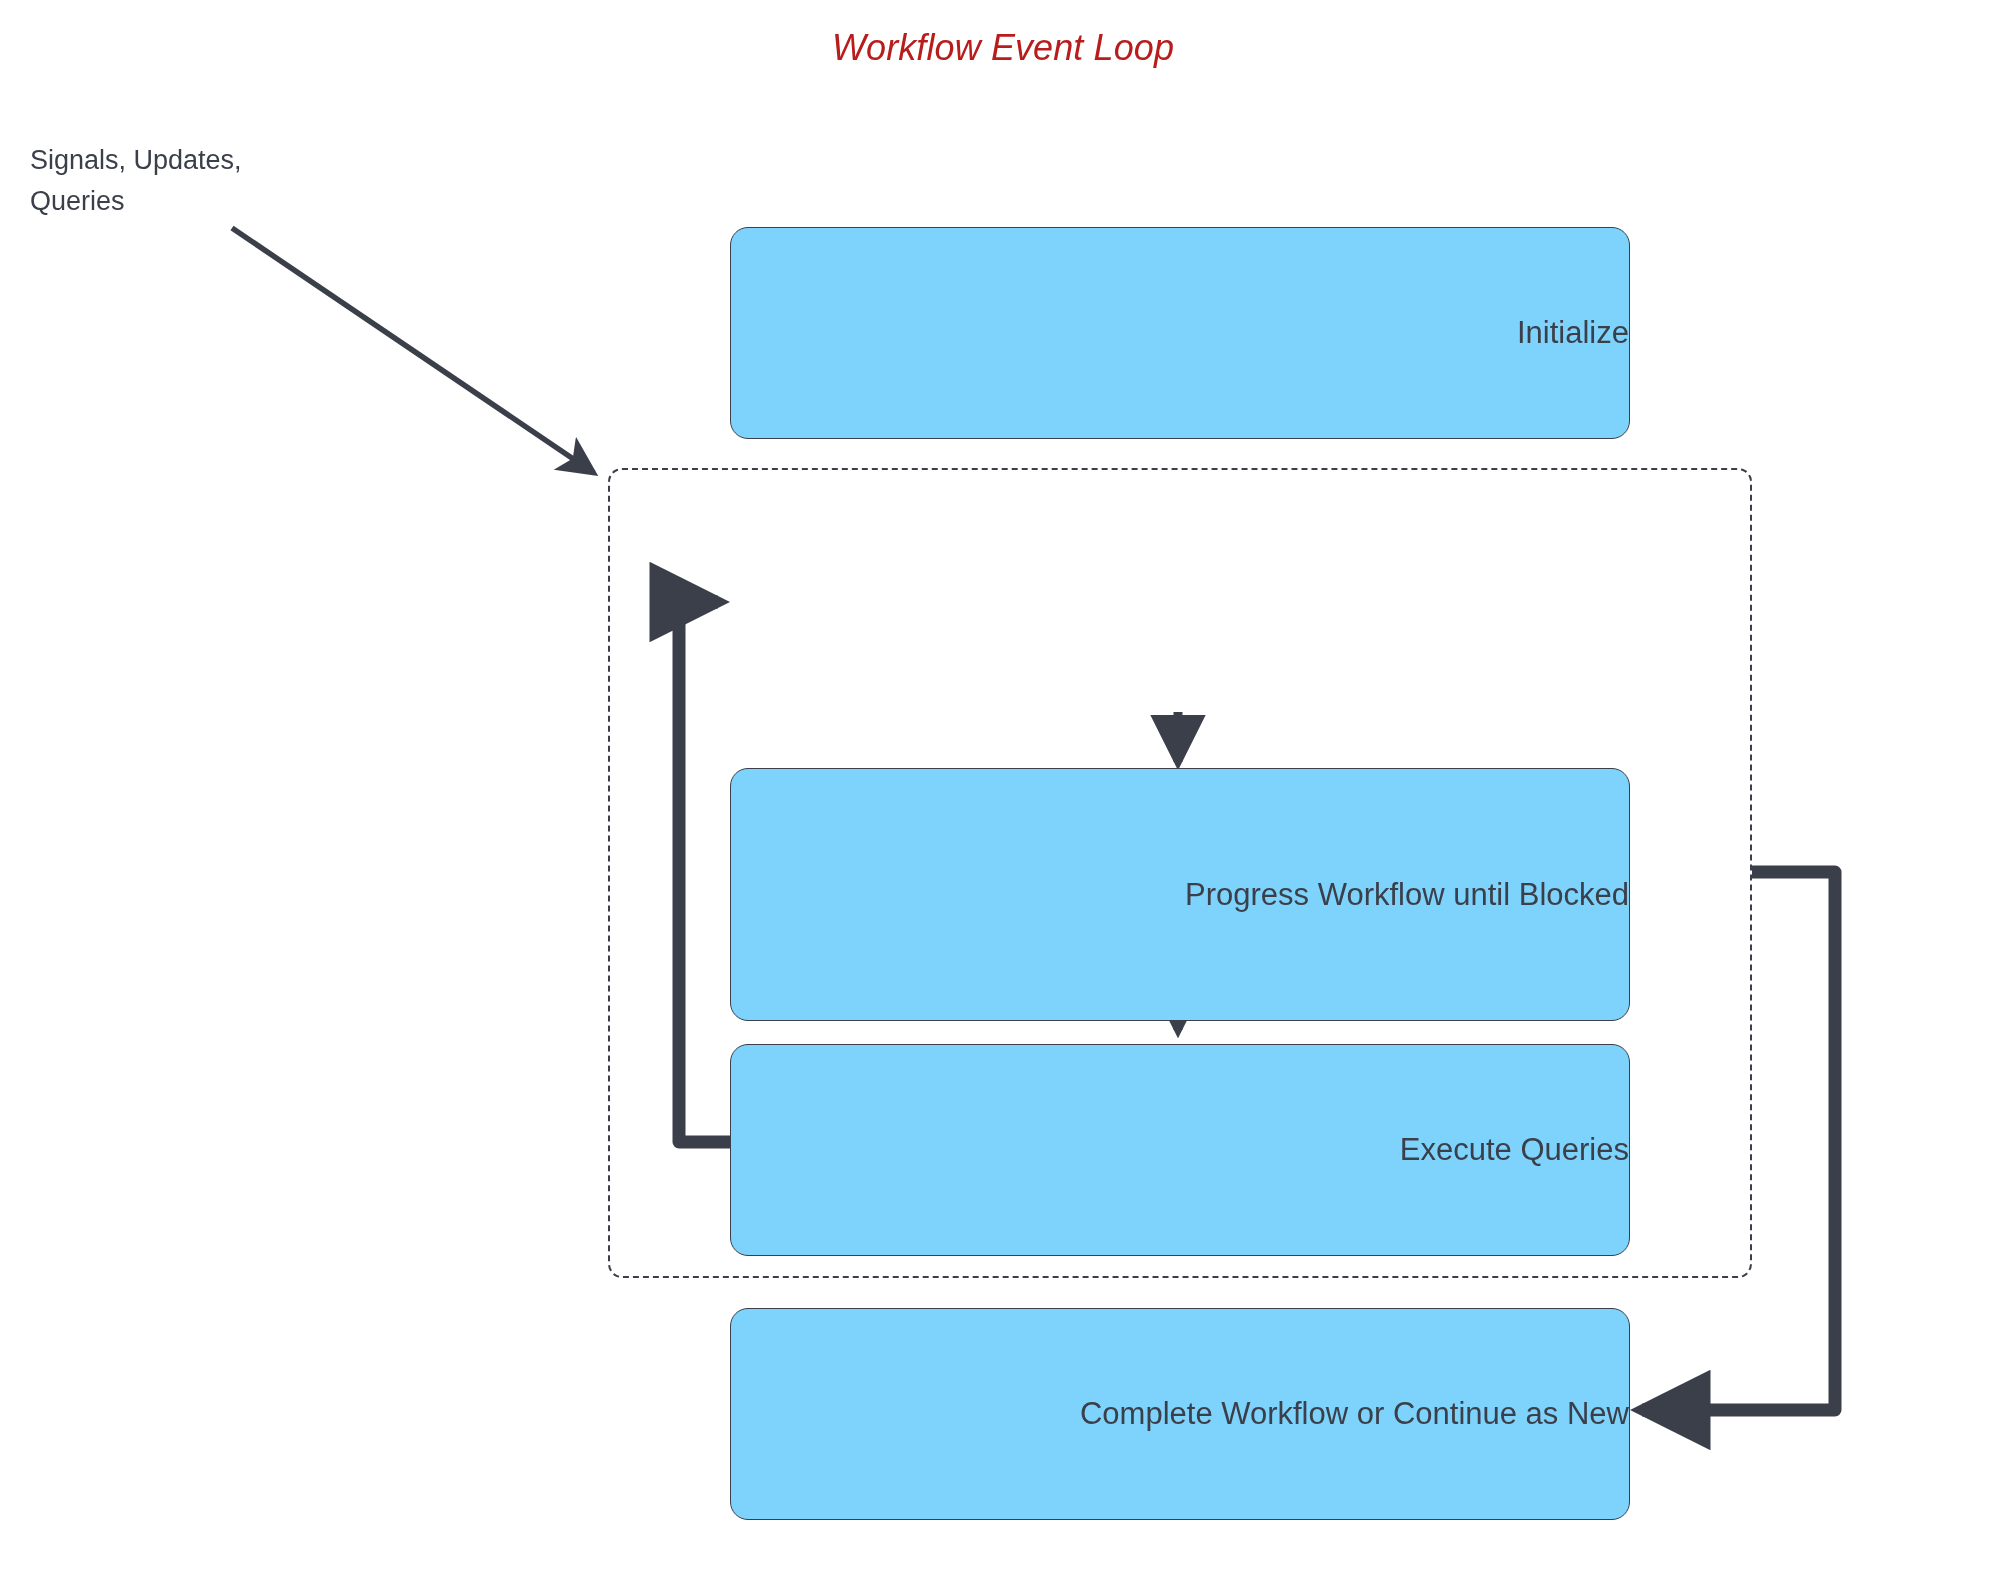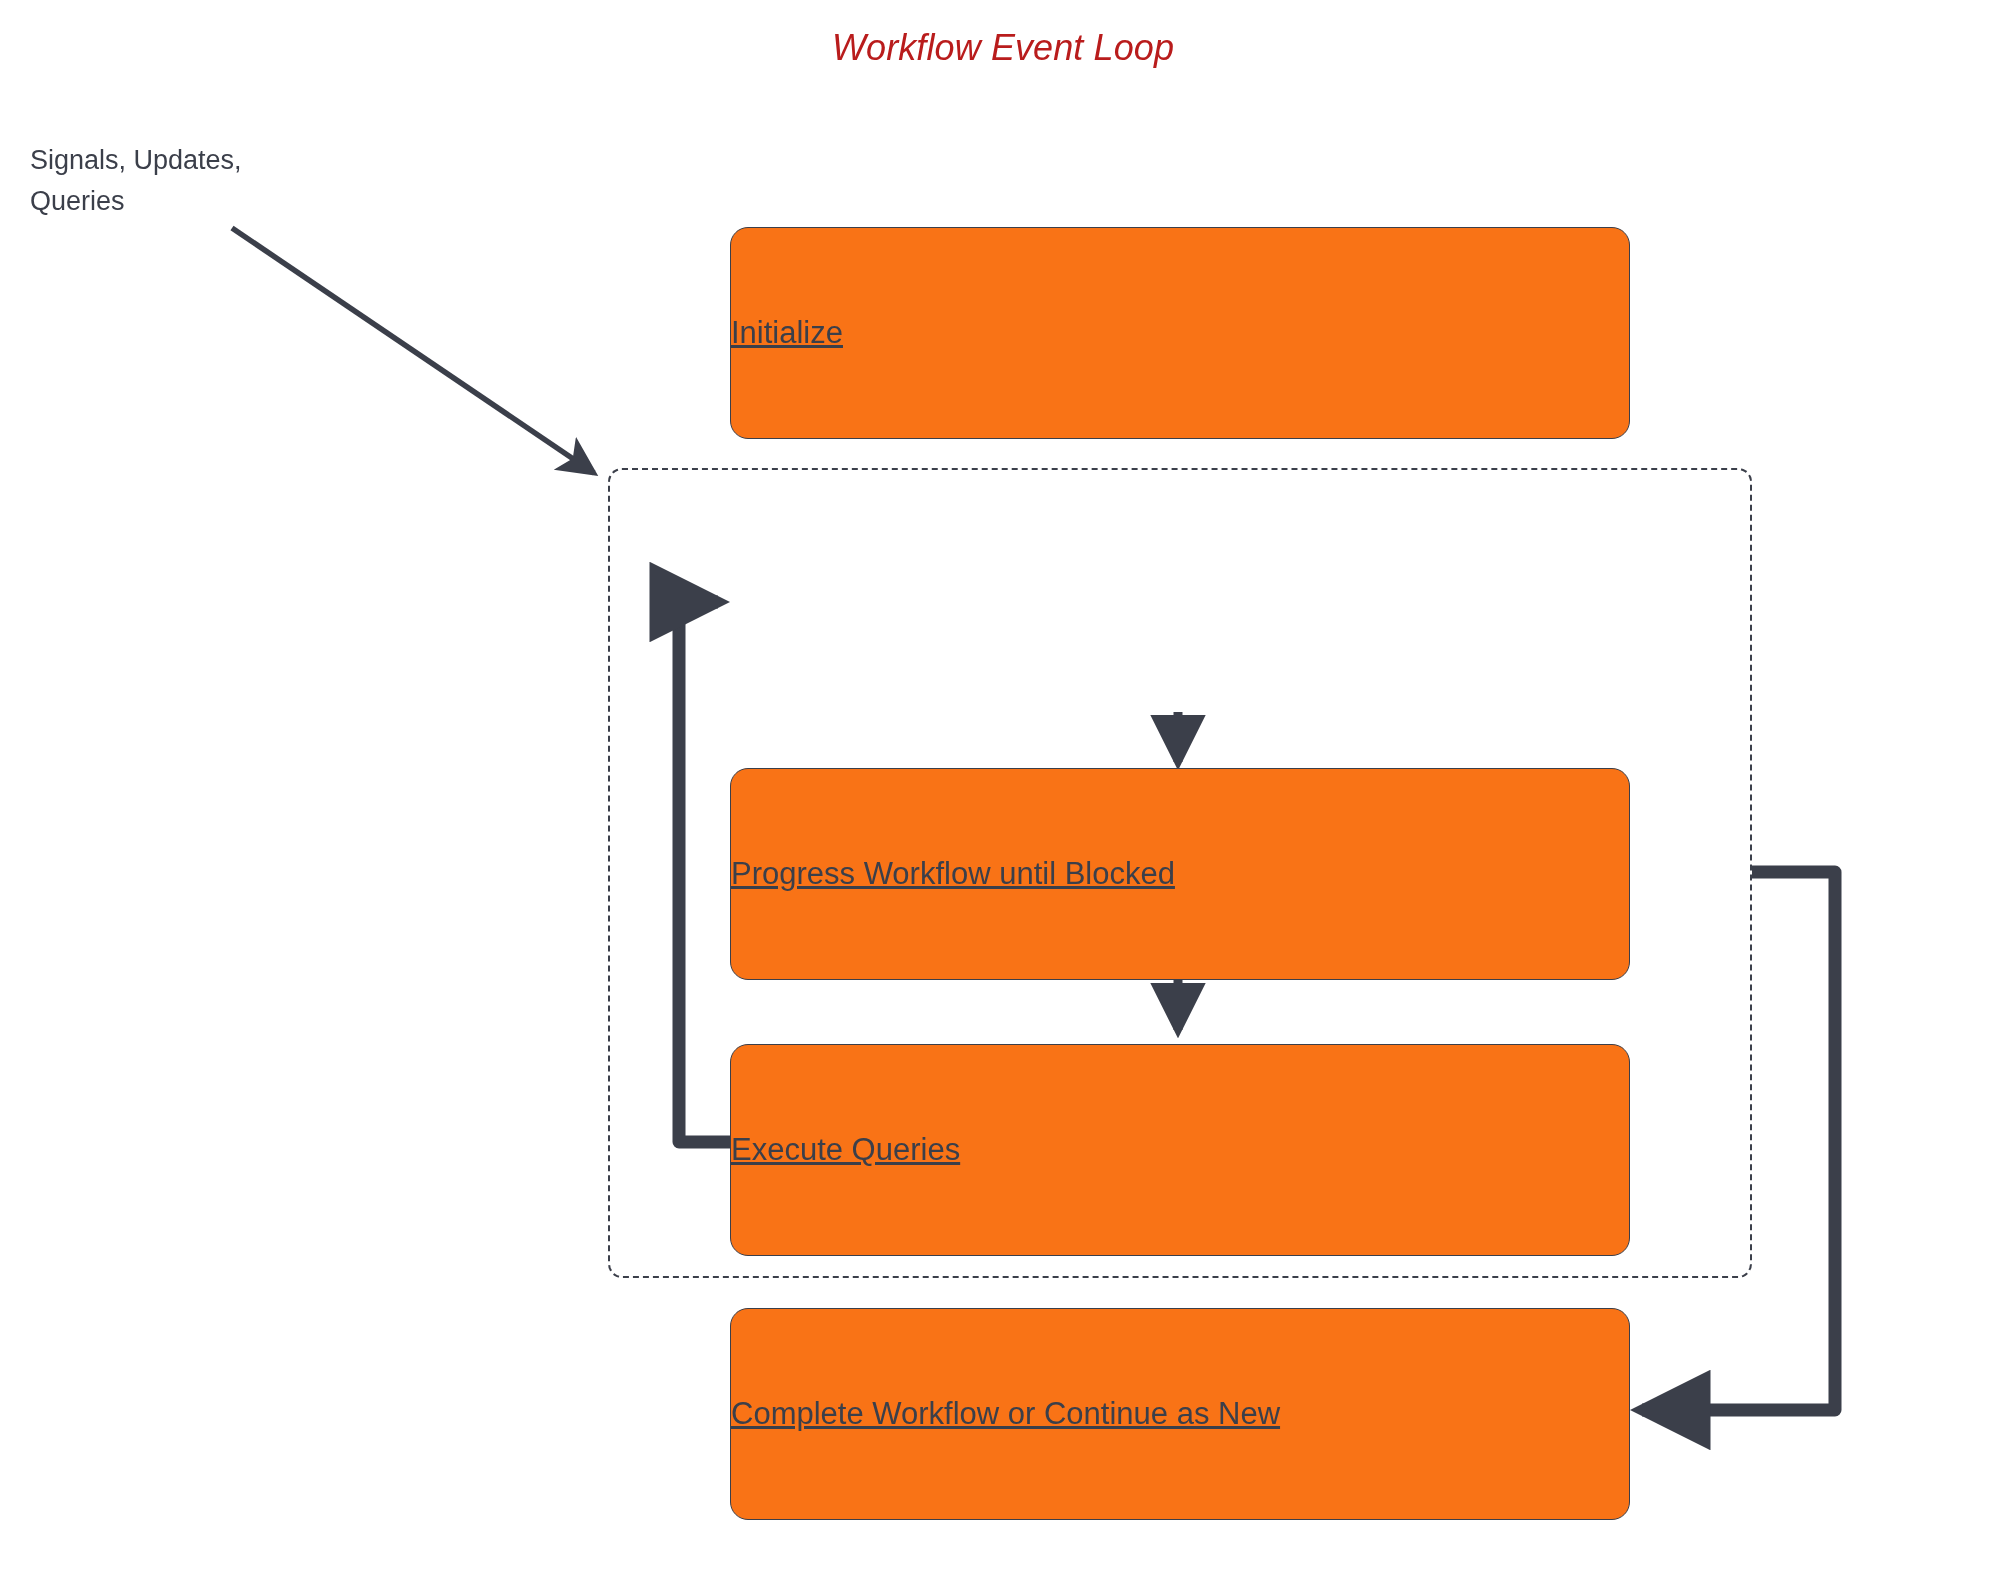--- a/index.html
+++ b/index.html
@@ -45,41 +45,40 @@
     font-size: 27px;
     line-height: 41px;
     color: #3b3f4a;
     white-space: pre-line;
   }
   .node-box {
     position: absolute;
     box-sizing: border-box;
     border: 1.6px solid #3b3f4a;
     border-radius: 18px;
-    background: #f97316;
+    background: #7dd3fc;
     display: flex;
     align-items: center;
-    justify-content: flex-start;
+    justify-content: flex-end;
     color: #3b3f4a;
     font-size: 31px;
     text-align: center;
     z-index: 2;
-    text-decoration: underline;
   }
   .dashed-group {
     position: absolute;
     box-sizing: border-box;
     border: 2px dashed #3b3f4a;
     border-radius: 14px;
     background: transparent;
     z-index: 1;
   }
   #box-initialize  { left: 730px; top: 227px;  width: 900px; height: 212px; }
   #box-progress-signals { left: 730px; top: 500px;  width: 900px; height: 212px; }
-  #box-progress-workflow { left: 730px; top: 768px;  width: 900px; height: 212px; }
+  #box-progress-workflow { left: 730px; top: 768px;  width: 900px; height: 253px; }
   #box-execute-queries { left: 730px; top: 1044px; width: 900px; height: 212px; }
   #box-complete-workflow { left: 730px; top: 1308px; width: 900px; height: 212px; }
   #loop-group { left: 608px; top: 468px; width: 1144px; height: 810px; }
 </style>
 </head>
 <body>
 
 <div id="canvas">
 
   <div class="diagram-title">Workflow Event Loop</div>

